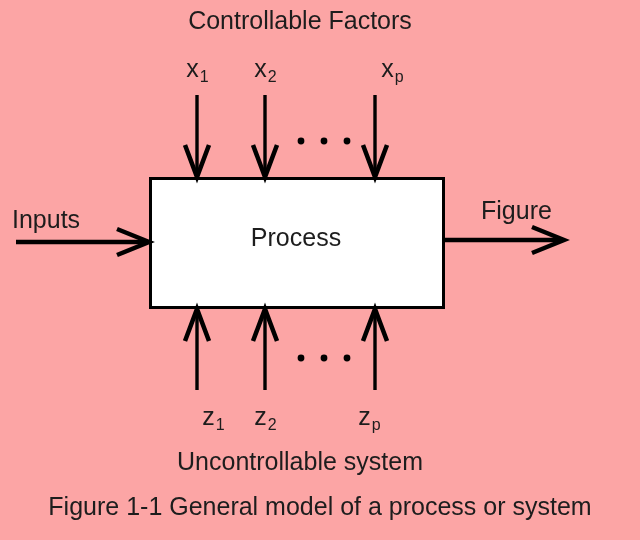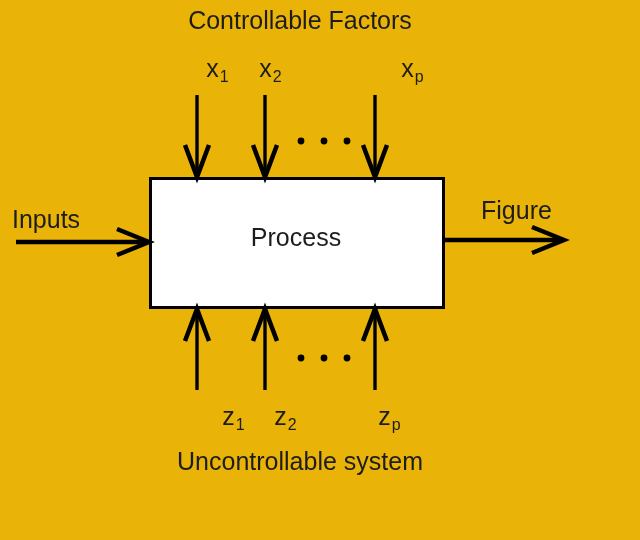--- a/index.html
+++ b/index.html
@@ -12,21 +12,21 @@
     width: 640px;
     height: 540px;
     font-family: "Liberation Sans", sans-serif;
     color: #1a1a1a;
     overflow: hidden;
   }
   #figure-root {
     position: relative;
     width: 640px;
     height: 540px;
-    background: #eab308;
+    background: #fca5a5;
   }
   #diagram-svg {
     position: absolute;
     left: 0;
     top: 0;
     width: 640px;
     height: 540px;
     display: block;
   }
   .txt {
@@ -64,21 +64,20 @@
     top: 207px;
     left: 12px;
   }
   #output-label {
     font-size: 25px;
     top: 198px;
     left: 481px;
   }
   .var-label {
     font-size: 25px;
-    margin-left: 20px;
   }
   .var-label .sub {
     font-size: 16px;
     vertical-align: baseline;
     position: relative;
     top: 5px;
     left: 1px;
   }
   .top-var { top: 56px; }
   .bot-var { top: 404px; }
@@ -138,32 +137,33 @@
     <g>
       <line x1="444" y1="240" x2="563" y2="240" stroke="#000000" stroke-width="4.5"></line>
       <path d="M 532 227 L 564 240 L 532 253" fill="none" stroke="#000000" stroke-width="4.5" stroke-linecap="butt" stroke-linejoin="miter"></path>
     </g>
   </svg>
 
   <div class="txt centered" id="title-controllable-factors">Controllable Factors</div>
 
   <div class="txt centered var-label top-var" style="left:197px;"><span>x</span><span class="sub">1</span></div>
 
-  <div class="txt centered var-label top-var" style="left:250px;"><span>x</span><span class="sub">2</span></div>
+  <div class="txt centered var-label top-var" style="left:265px;"><span>x</span><span class="sub">2</span></div>
 
   <div class="txt centered var-label top-var" style="left:392px;"><span>x</span><span class="sub">p</span></div>
 
   <div class="txt" id="inputs-label">Inputs</div>
 
   <div class="txt centered" id="process-label">Process</div>
 
   <div class="txt" id="output-label">Figure</div>
 
   <div class="txt centered var-label bot-var" style="left:213px;"><span>z</span><span class="sub">1</span></div>
 
   <div class="txt centered var-label bot-var" style="left:265px;"><span>z</span><span class="sub">2</span></div>
 
   <div class="txt centered var-label bot-var" style="left:369px;"><span>z</span><span class="sub">p</span></div>
 
   <div class="txt centered" id="label-uncontrollable-factors">Uncontrollable system</div>
 
+  <div class="txt centered" id="figure-caption">Figure 1-1 General model of a process or system</div>
 
 </div>
 
 </body></html>

